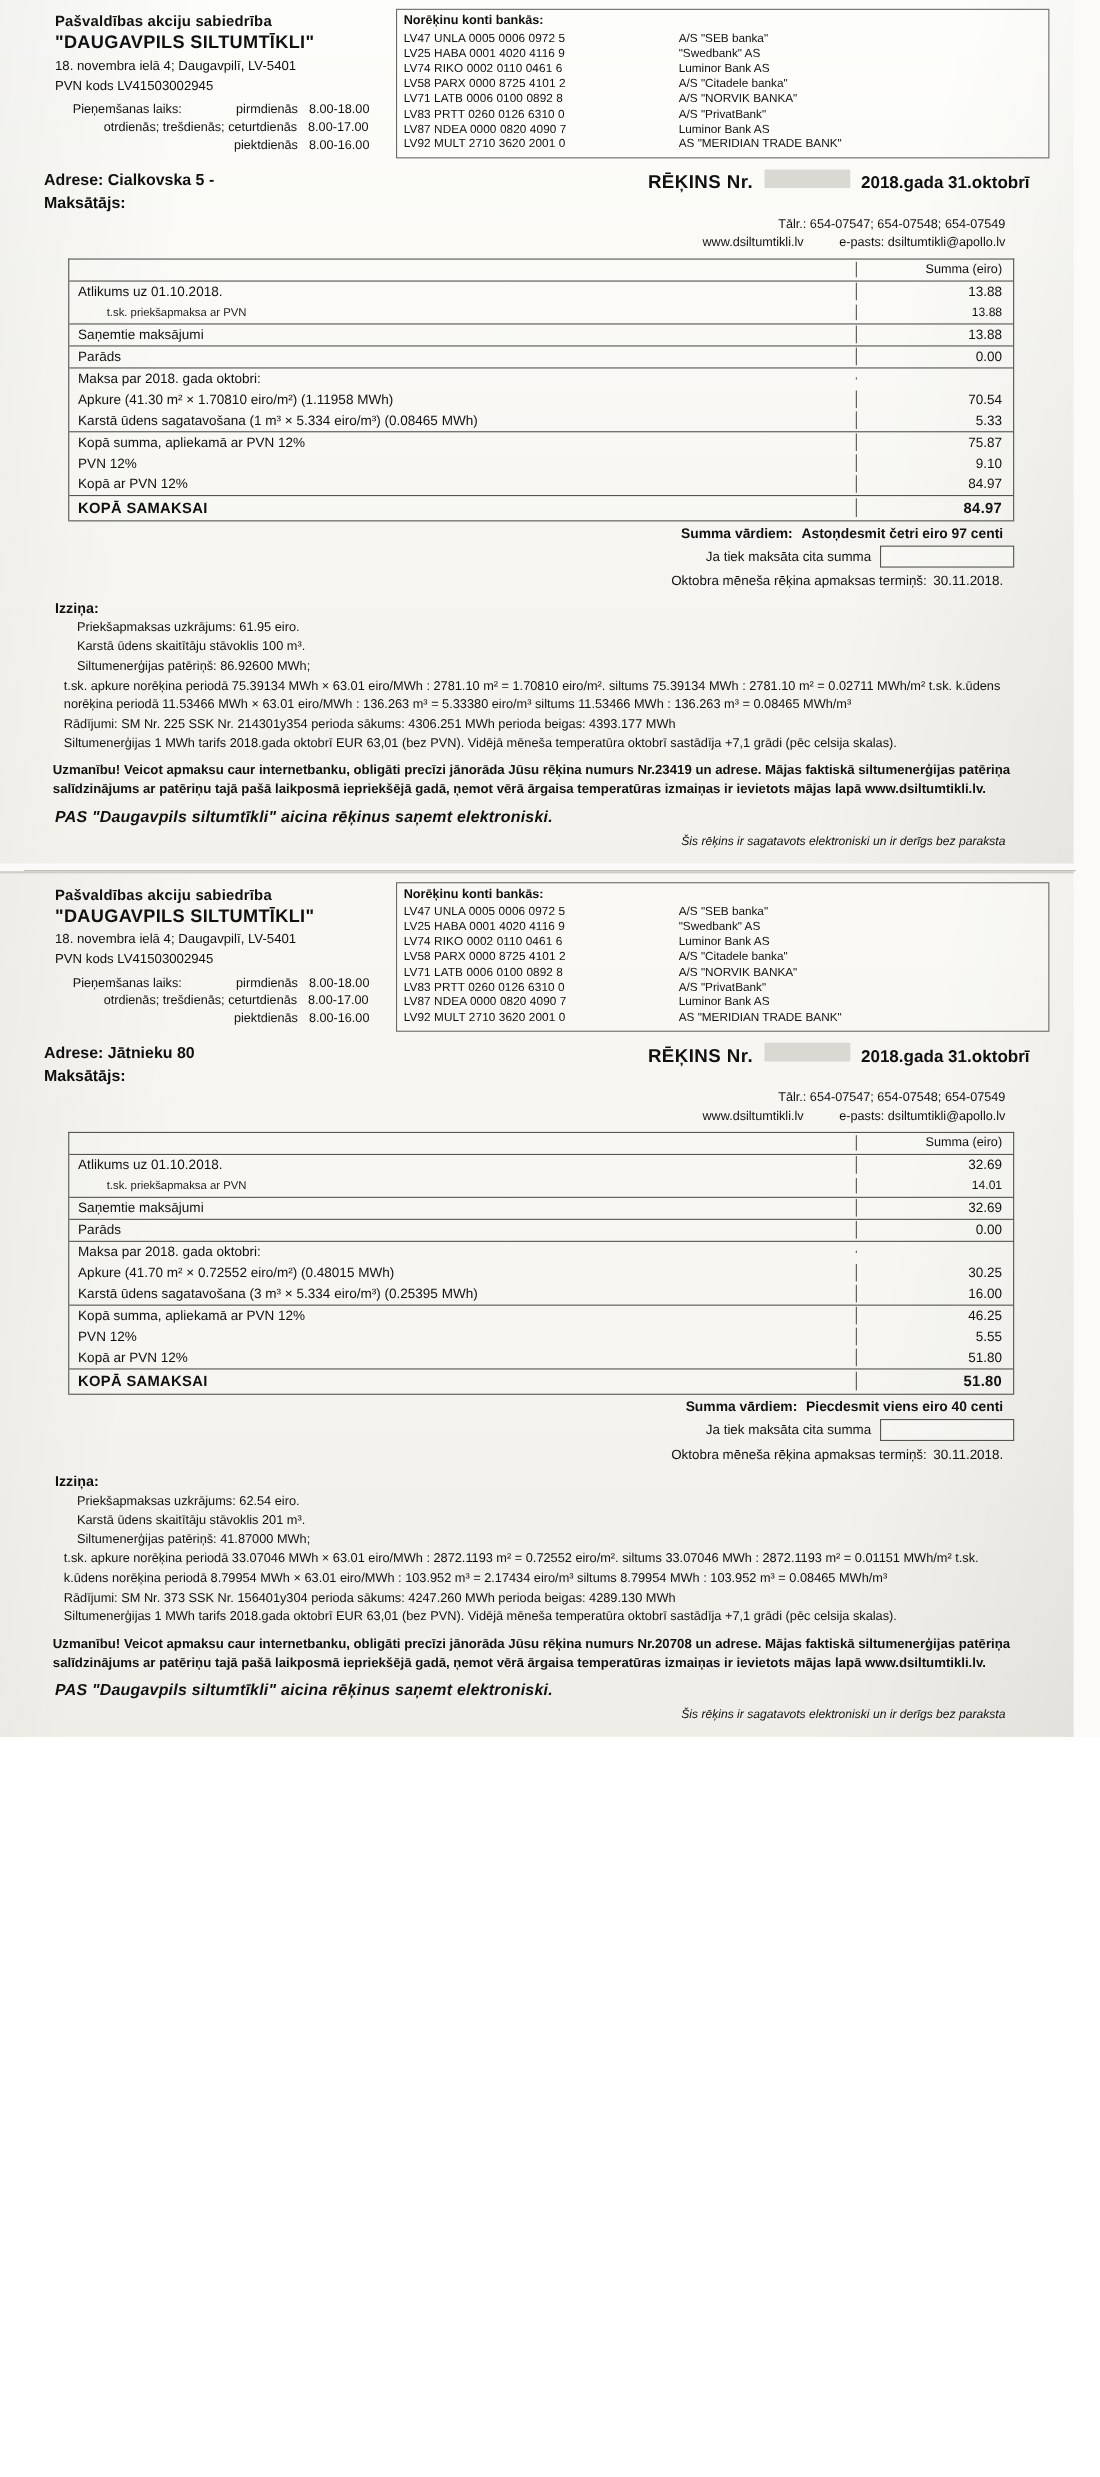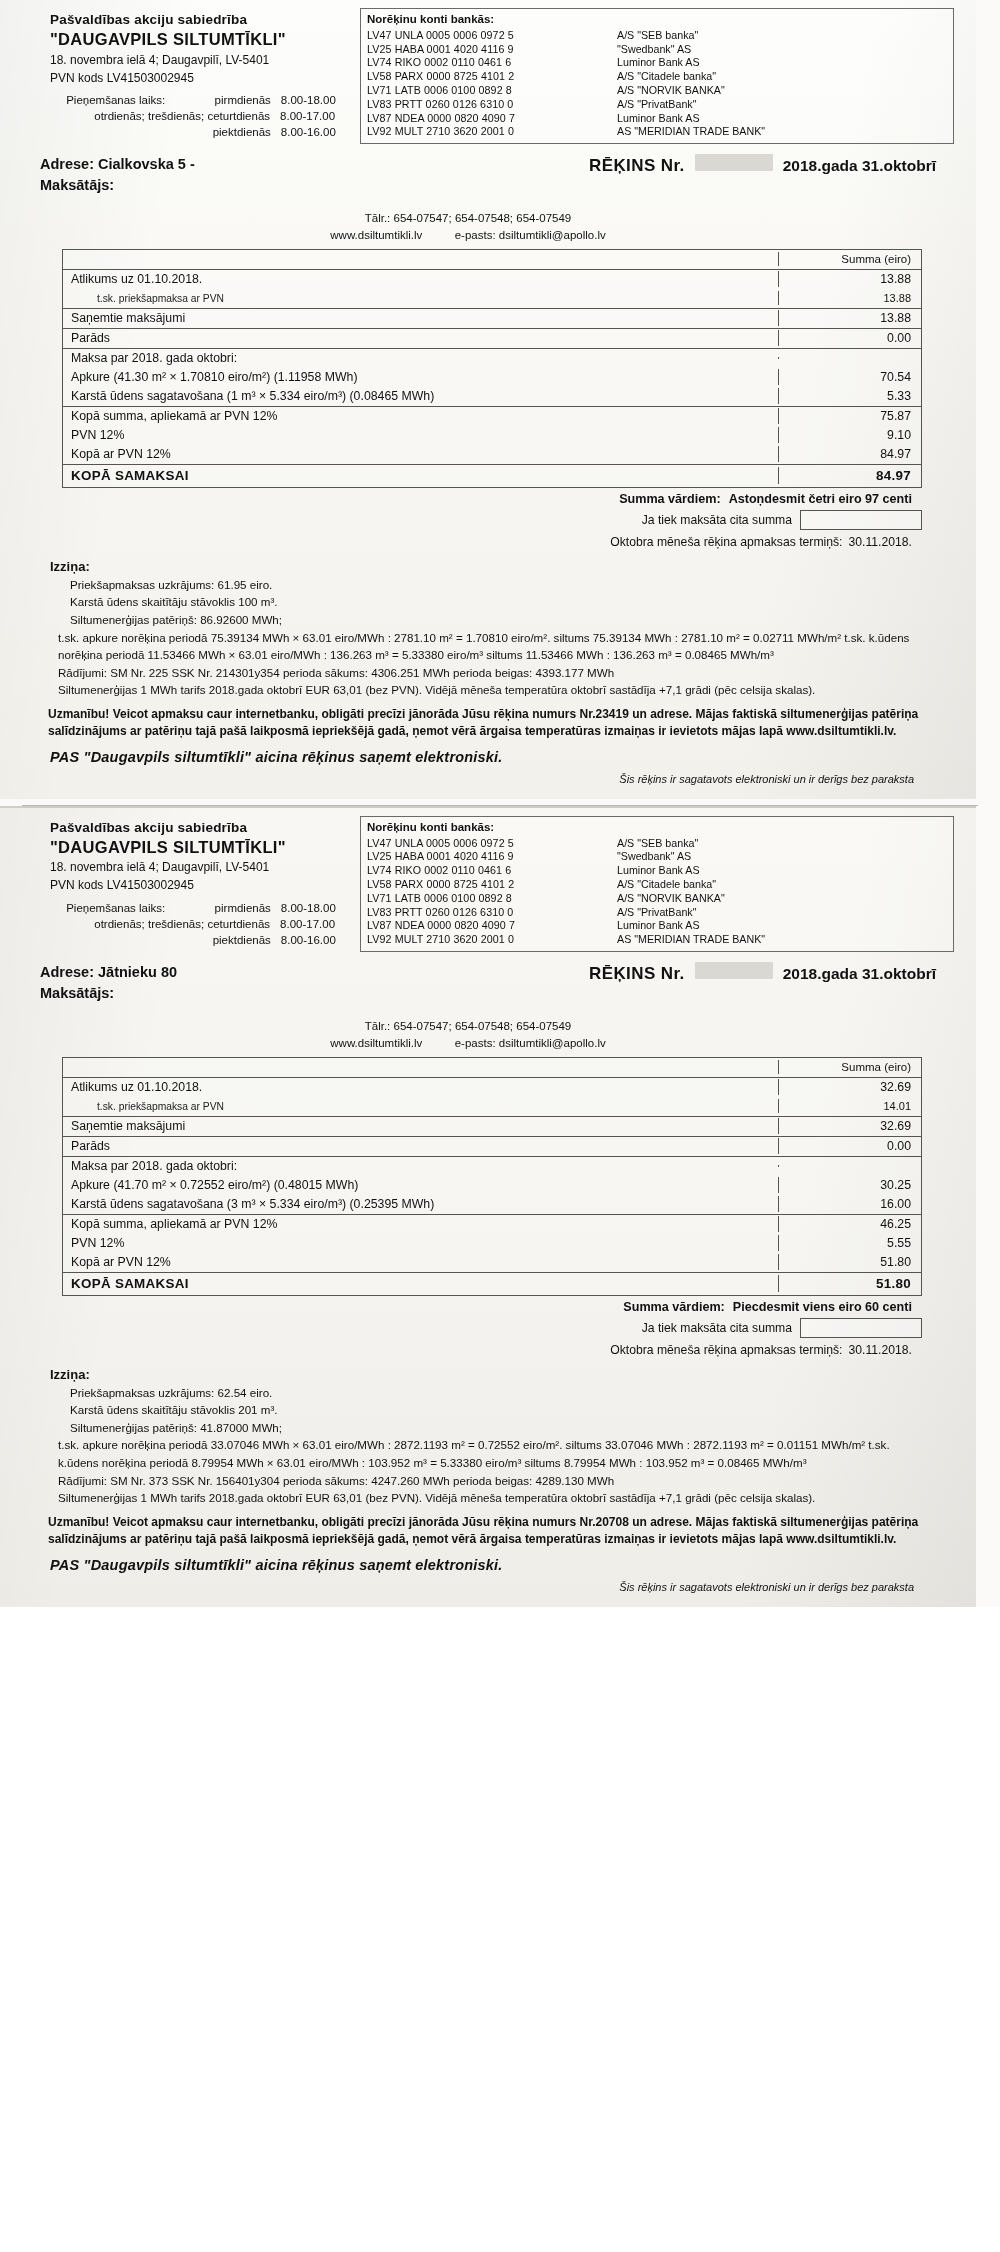--- a/index.html
+++ b/index.html
@@ -123,24 +123,23 @@
     border-radius:1px;
     vertical-align:middle;
   }
   .date-big{
     font-size:15.5px;
     font-weight:bold;
   }
 
   
   .contacts{
-    text-align:center;
+    text-align:right;
     font-size:11.5px;
     line-height:1.5;
-    margin-top:14px;
     padding-right:40px;
   }
   .contacts .sp{display:inline-block;width:26px;}
 
   
   .tbl{
     margin:4px 32px 0 40px;
     border:1px solid #55544f;
     border-bottom:none;
     background:rgba(255,255,255,.2);
@@ -570,38 +569,38 @@
         </div>
         <div class="trow row-tall">
           <div class="tcell-l big">KOPĀ SAMAKSAI</div>
           <div class="tcell-r big">51.80</div>
         </div>
       </div>
 
       <div class="words">
         <div class="words-row">
           <span>Summa vārdiem:</span>
-          <span class="amount">Piecdesmit viens eiro  60 centi</span>
+          <span class="amount">Piecdesmit viens eiro  40 centi</span>
         </div>
         <div class="other-row">
           <span>Ja tiek maksāta cita summa</span>
           <span class="other-box"></span>
         </div>
         <div class="term-row">
           <span>Oktobra mēneša rēķina apmaksas termiņš:</span>
           <span style="padding-left:6px;">30.11.2018.</span>
         </div>
       </div>
 
       <div class="izzina-head">Izziņa:</div>
       <div class="izzina-body">
         <p class="ind" style="padding-left:12px;">Priekšapmaksas uzkrājums: 62.54 eiro.</p>
         <p class="ind" style="padding-left:12px;">Karstā ūdens skaitītāju stāvoklis 201 m³.</p>
         <p class="ind" style="padding-left:12px;">Siltumenerģijas patēriņš: 41.87000 MWh;</p>
-        <p>t.sk. apkure norēķina periodā 33.07046 MWh × 63.01 eiro/MWh : 2872.1193 m² = 0.72552 eiro/m². siltums 33.07046 MWh : 2872.1193 m² = 0.01151 MWh/m² t.sk. k.ūdens norēķina periodā 8.79954 MWh × 63.01 eiro/MWh : 103.952 m³ = 5.33380 eiro/m³ siltums 8.79954 MWh : 103.952 m³ = 0.08465 MWh/m³</p>
+        <p>t.sk. apkure norēķina periodā 33.07046 MWh × 63.01 eiro/MWh : 2872.1193 m² = 0.72552 eiro/m². siltums 33.07046 MWh : 2872.1193 m² = 0.01151 MWh/m² t.sk. k.ūdens norēķina periodā 8.79954 MWh × 63.01 eiro/MWh : 103.952 m³ = 2.17434 eiro/m³ siltums 8.79954 MWh : 103.952 m³ = 0.08465 MWh/m³</p>
         <p>Rādījumi:  SM Nr. 373 SSK Nr. 156401y304 perioda sākums: 4247.260 MWh perioda beigas: 4289.130 MWh</p>
         <p>Siltumenerģijas 1 MWh tarifs 2018.gada oktobrī EUR 63,01 (bez PVN). Vidējā mēneša temperatūra oktobrī sastādīja +7,1 grādi (pēc celsija skalas).</p>
       </div>
 
       <div class="warn">Uzmanību! Veicot apmaksu caur internetbanku, obligāti precīzi jānorāda Jūsu rēķina numurs Nr.20708 un adrese. Mājas faktiskā siltumenerģijas patēriņa salīdzinājums ar patēriņu tajā pašā laikposmā iepriekšējā gadā, ņemot vērā ārgaisa temperatūras izmaiņas ir ievietots mājas lapā www.dsiltumtikli.lv.</div>
 
       <div class="slogan">PAS "Daugavpils siltumtīkli" aicina rēķinus saņemt elektroniski.</div>
       <div class="footnote">Šis rēķins ir sagatavots elektroniski un ir derīgs bez paraksta</div>
     </div>
   </div>

